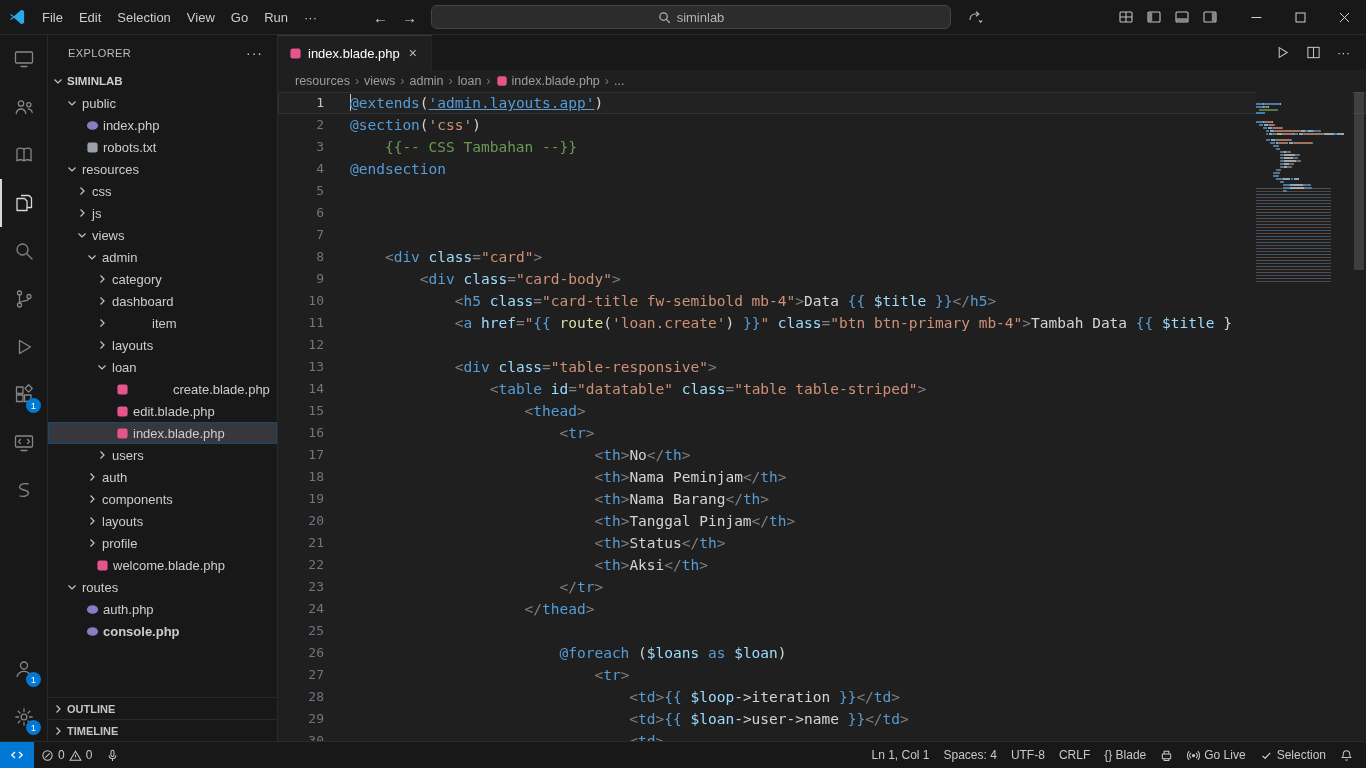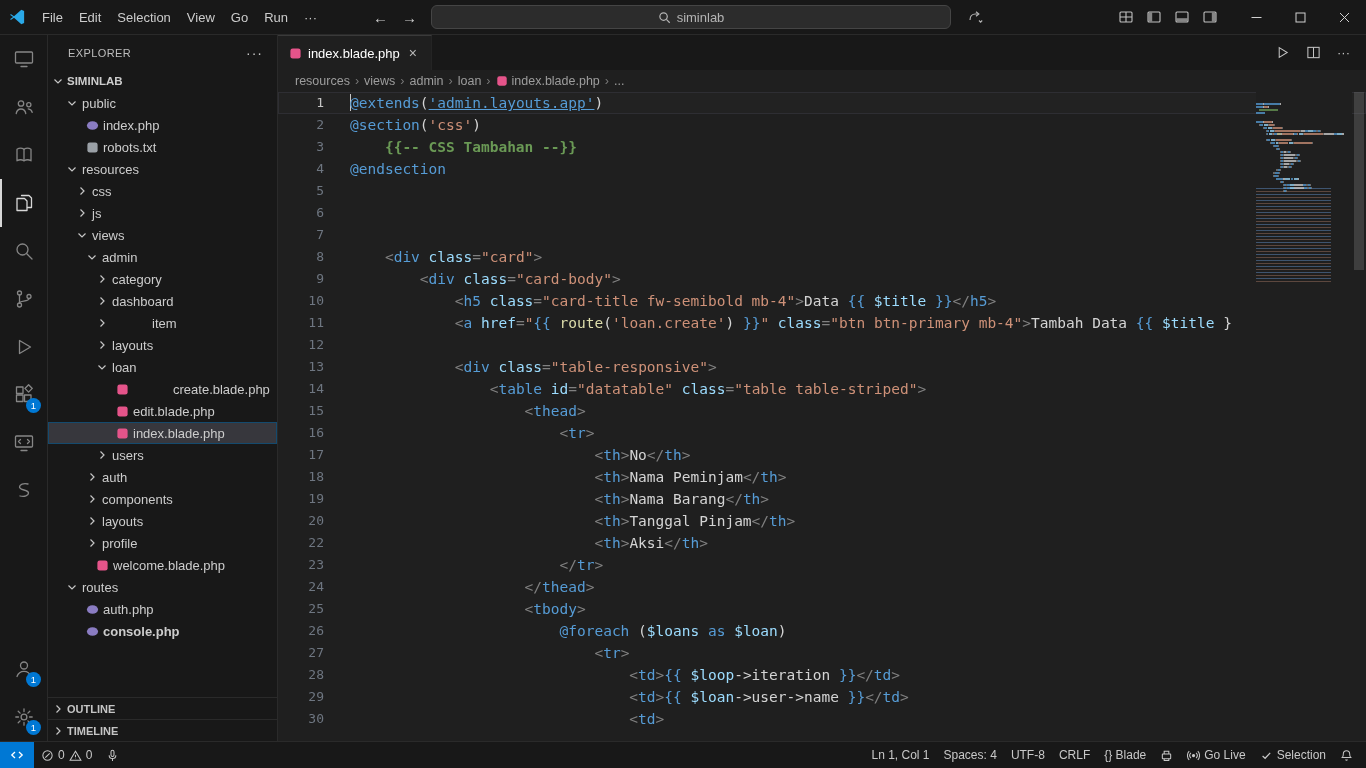--- a/index.html
+++ b/index.html
@@ -72,21 +72,21 @@
     font-family:"DejaVu Sans Mono", monospace; font-size:14.5px; line-height:22px; }
   .code-line { height:22px; display:flex; position:relative; }
   .code-line.cur { box-shadow:inset 0 0 0 1px #2e2e33; background:rgba(255,255,255,0.015); }
   .ln { flex:0 0 46px; text-align:right; color:#6e7681; font-size:13px; line-height:22px; }
   .code-line.cur .ln { color:#c6c6c6; }
   .cl-code { padding-left:26px; white-space:pre; position:relative; }
   .caret { display:inline-block; width:1.4px; height:17px; background:#c6c6c6;
     vertical-align:-3px; margin-right:-1.4px; }
   .tk-d{color:var(--syn-d);} .tk-t{color:var(--syn-t);} .tk-s{color:var(--syn-s);}
   .tk-sl{color:var(--syn-sl); text-decoration:underline;}
-  .tk-c{color:var(--syn-c);font-weight:bold;} .tk-p{color:var(--syn-p);} .tk-a{color:var(--syn-a);}
+  .tk-c{color:var(--syn-c);} .tk-p{color:var(--syn-p);} .tk-a{color:var(--syn-a);}
   .tk-v{color:var(--syn-v);} .tk-x{color:var(--syn-x);} .tk-f{color:var(--syn-f);}
 
   .minimap { position:absolute; top:0; right:14px; width:96px; bottom:0; background:#1f1f1f;
     padding-top:2px; overflow:hidden; }
   .mm-line { height:3px; white-space:nowrap; font-size:0; }
   .mm-tok { display:inline-block; height:2px; opacity:.75; }
   .mm-more { margin-top:4px; width:78%;
     background:repeating-linear-gradient(180deg, rgba(100,150,210,.45) 0 1.5px, rgba(31,31,31,0) 1.5px 3px,
       rgba(206,145,120,.35) 3px 4.5px, rgba(31,31,31,0) 4.5px 6px); height:96px; }
   .vscrollbar { position:absolute; top:0; right:0; width:14px; bottom:0; }
@@ -638,34 +638,37 @@
           </div>
           <div class="code-line">
             <span class="ln">19</span>
             <span class="cl-code"><span class="tk-x">                            </span><span class="tk-p">&lt;</span><span class="tk-t">th</span><span class="tk-p">&gt;</span><span class="tk-x">Nama Barang</span><span class="tk-p">&lt;/</span><span class="tk-t">th</span><span class="tk-p">&gt;</span></span>
           </div>
           <div class="code-line">
             <span class="ln">20</span>
             <span class="cl-code"><span class="tk-x">                            </span><span class="tk-p">&lt;</span><span class="tk-t">th</span><span class="tk-p">&gt;</span><span class="tk-x">Tanggal Pinjam</span><span class="tk-p">&lt;/</span><span class="tk-t">th</span><span class="tk-p">&gt;</span></span>
           </div>
           <div class="code-line">
+            <span class="ln">21</span>
+            <span class="cl-code"><span class="tk-x">                            </span><span class="tk-p">&lt;</span><span class="tk-t">th</span><span class="tk-p">&gt;</span><span class="tk-x">Status</span><span class="tk-p">&lt;/</span><span class="tk-t">th</span><span class="tk-p">&gt;</span></span>
+          </div>
+          <div class="code-line">
             <span class="ln">22</span>
             <span class="cl-code"><span class="tk-x">                            </span><span class="tk-p">&lt;</span><span class="tk-t">th</span><span class="tk-p">&gt;</span><span class="tk-x">Aksi</span><span class="tk-p">&lt;/</span><span class="tk-t">th</span><span class="tk-p">&gt;</span></span>
           </div>
           <div class="code-line">
             <span class="ln">23</span>
             <span class="cl-code"><span class="tk-x">                        </span><span class="tk-p">&lt;/</span><span class="tk-t">tr</span><span class="tk-p">&gt;</span></span>
           </div>
           <div class="code-line">
             <span class="ln">24</span>
             <span class="cl-code"><span class="tk-x">                    </span><span class="tk-p">&lt;/</span><span class="tk-t">thead</span><span class="tk-p">&gt;</span></span>
           </div>
           <div class="code-line">
             <span class="ln">25</span>
-            <span class="cl-code"><span class="tk-x">                    </span><span class="tk-p">&lt;</span><span class="tk-t">tbody</span><span class="tk-p">&gt;</span></span>
           </div>
           <div class="code-line">
             <span class="ln">26</span>
             <span class="cl-code"><span class="tk-x">                        </span><span class="tk-d">@foreach</span><span class="tk-x"> (</span><span class="tk-v">$loans</span><span class="tk-x"> </span><span class="tk-d">as</span><span class="tk-x"> </span><span class="tk-v">$loan</span><span class="tk-x">)</span></span>
           </div>
           <div class="code-line">
             <span class="ln">27</span>
             <span class="cl-code"><span class="tk-x">                            </span><span class="tk-p">&lt;</span><span class="tk-t">tr</span><span class="tk-p">&gt;</span></span>
           </div>
           <div class="code-line">

